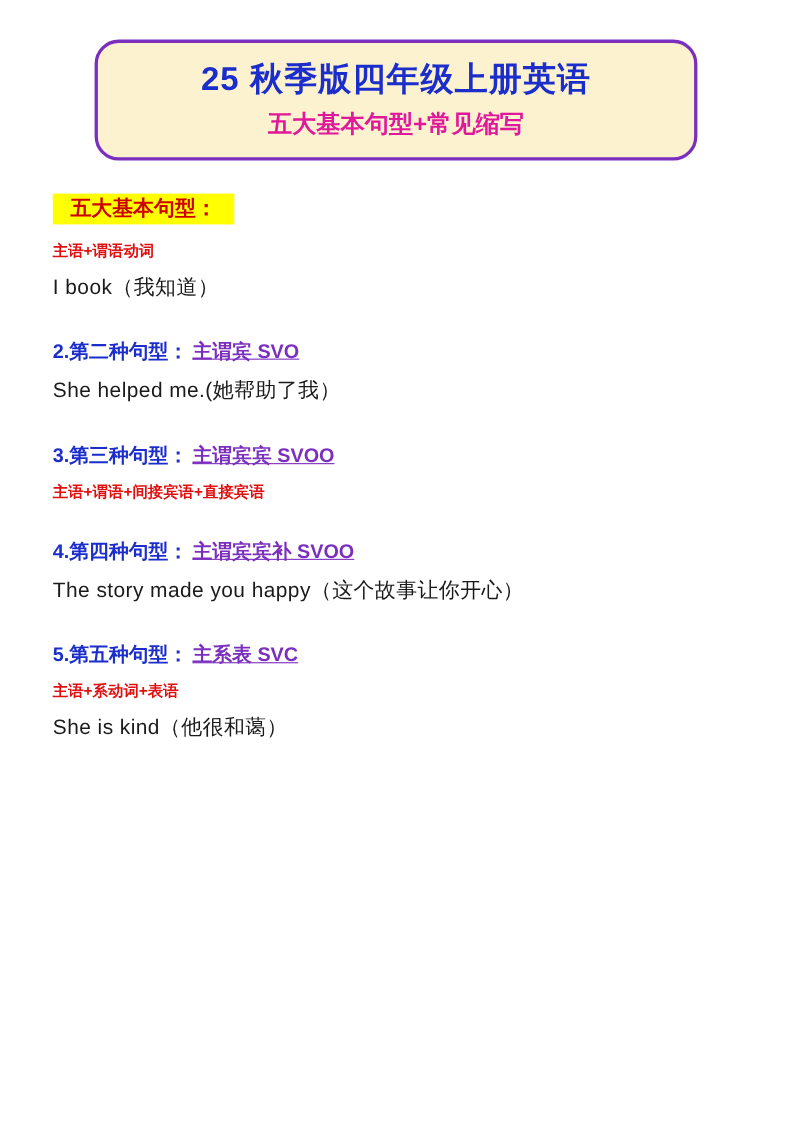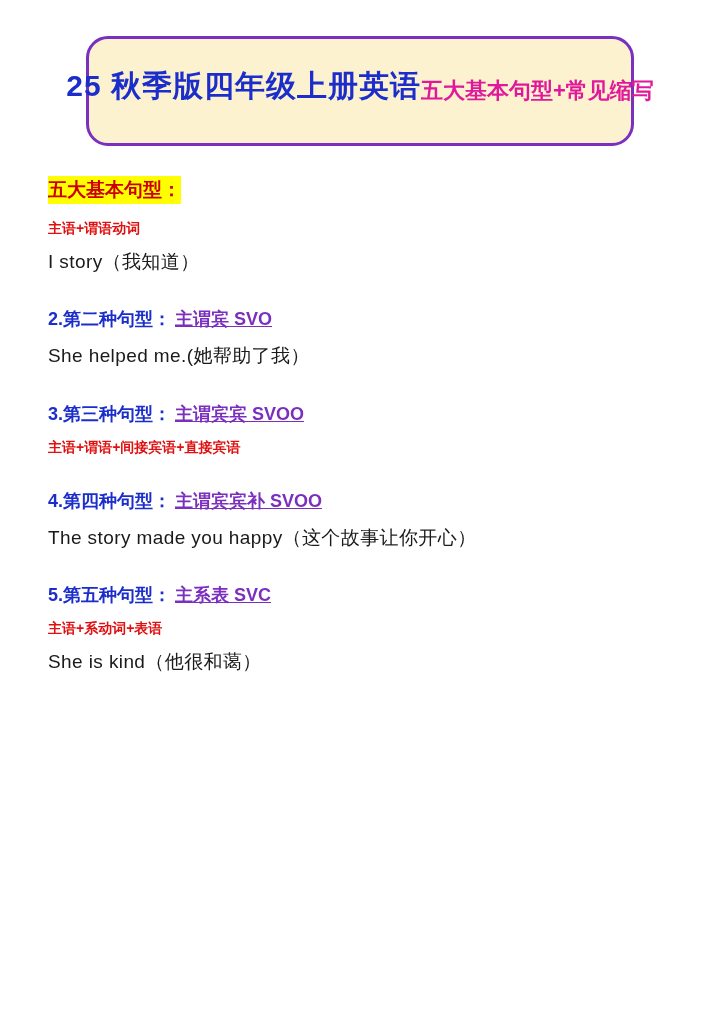--- a/index.html
+++ b/index.html
@@ -25,21 +25,21 @@
     position: absolute;
     left: 86px;
     top: 36px;
     width: 548px;
     height: 110px;
     box-sizing: border-box;
     background: #fdf2d0;
     border: 3px solid #7b2fbe;
     border-radius: 22px;
     display: flex;
-    flex-direction: row;
+    flex-direction: column;
     align-items: center;
     justify-content: center;
   }
   .title-main {
     color: #1b2ecb;
     font-size: 30px;
     font-weight: bold;
     letter-spacing: 1px;
     line-height: 1.1;
     margin-bottom: 12px;
@@ -62,21 +62,21 @@
     width: 640px;
   }
 
   .section-heading {
     display: inline-block;
     background: #ffff00;
     color: #cc0000;
     font-size: 19px;
     font-weight: bold;
     line-height: 1.35;
-    padding: 1px 0;
+    padding: 1px 16px;
     margin-bottom: 14px;
   }
 
   .block {
     margin-bottom: 30px;
   }
   .block:last-child {
     margin-bottom: 0;
   }
 
@@ -122,21 +122,21 @@
     <div class="title-main">25 秋季版四年级上册英语</div>
     <div class="title-sub">五大基本句型+常见缩写</div>
   </div>
 
   <div class="content">
 
     <div class="section-heading">五大基本句型：</div>
 
     <div class="block">
       <div class="line-structure">主语+谓语动词</div>
-      <div class="line-example">I  story（我知道）</div>
+      <div class="line-example">I  book（我知道）</div>
     </div>
 
     <div class="block">
       <div class="line-pattern">
         <span>2.第二种句型：</span><span class="code">主谓宾 SVO</span>
       </div>
       <div class="line-example">She helped me.(她帮助了我）</div>
     </div>
 
     <div class="block">

